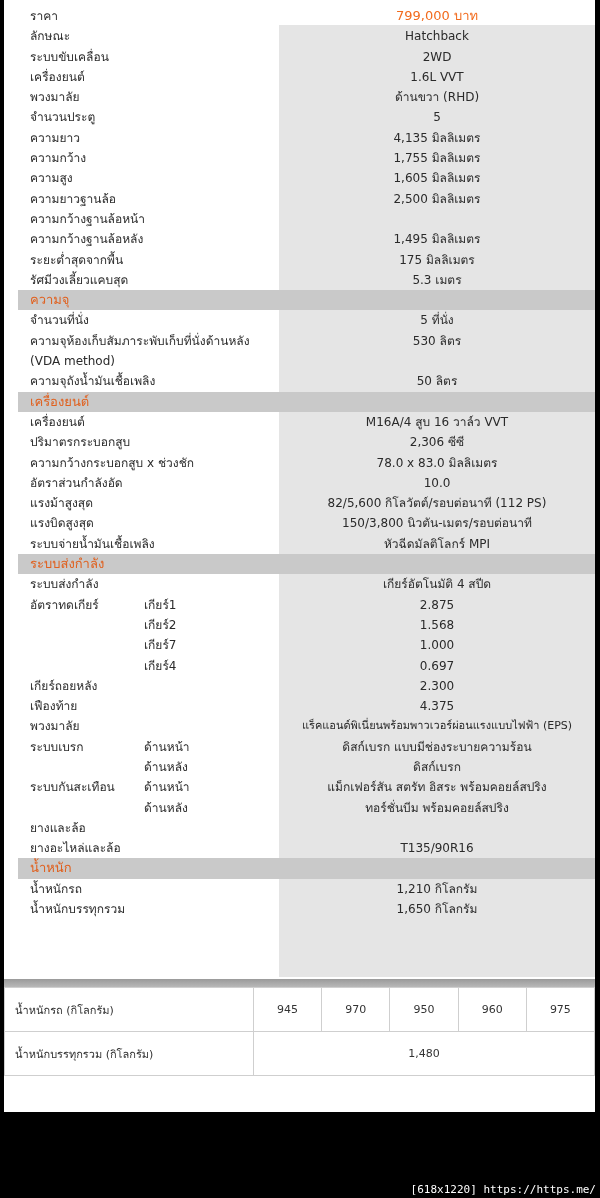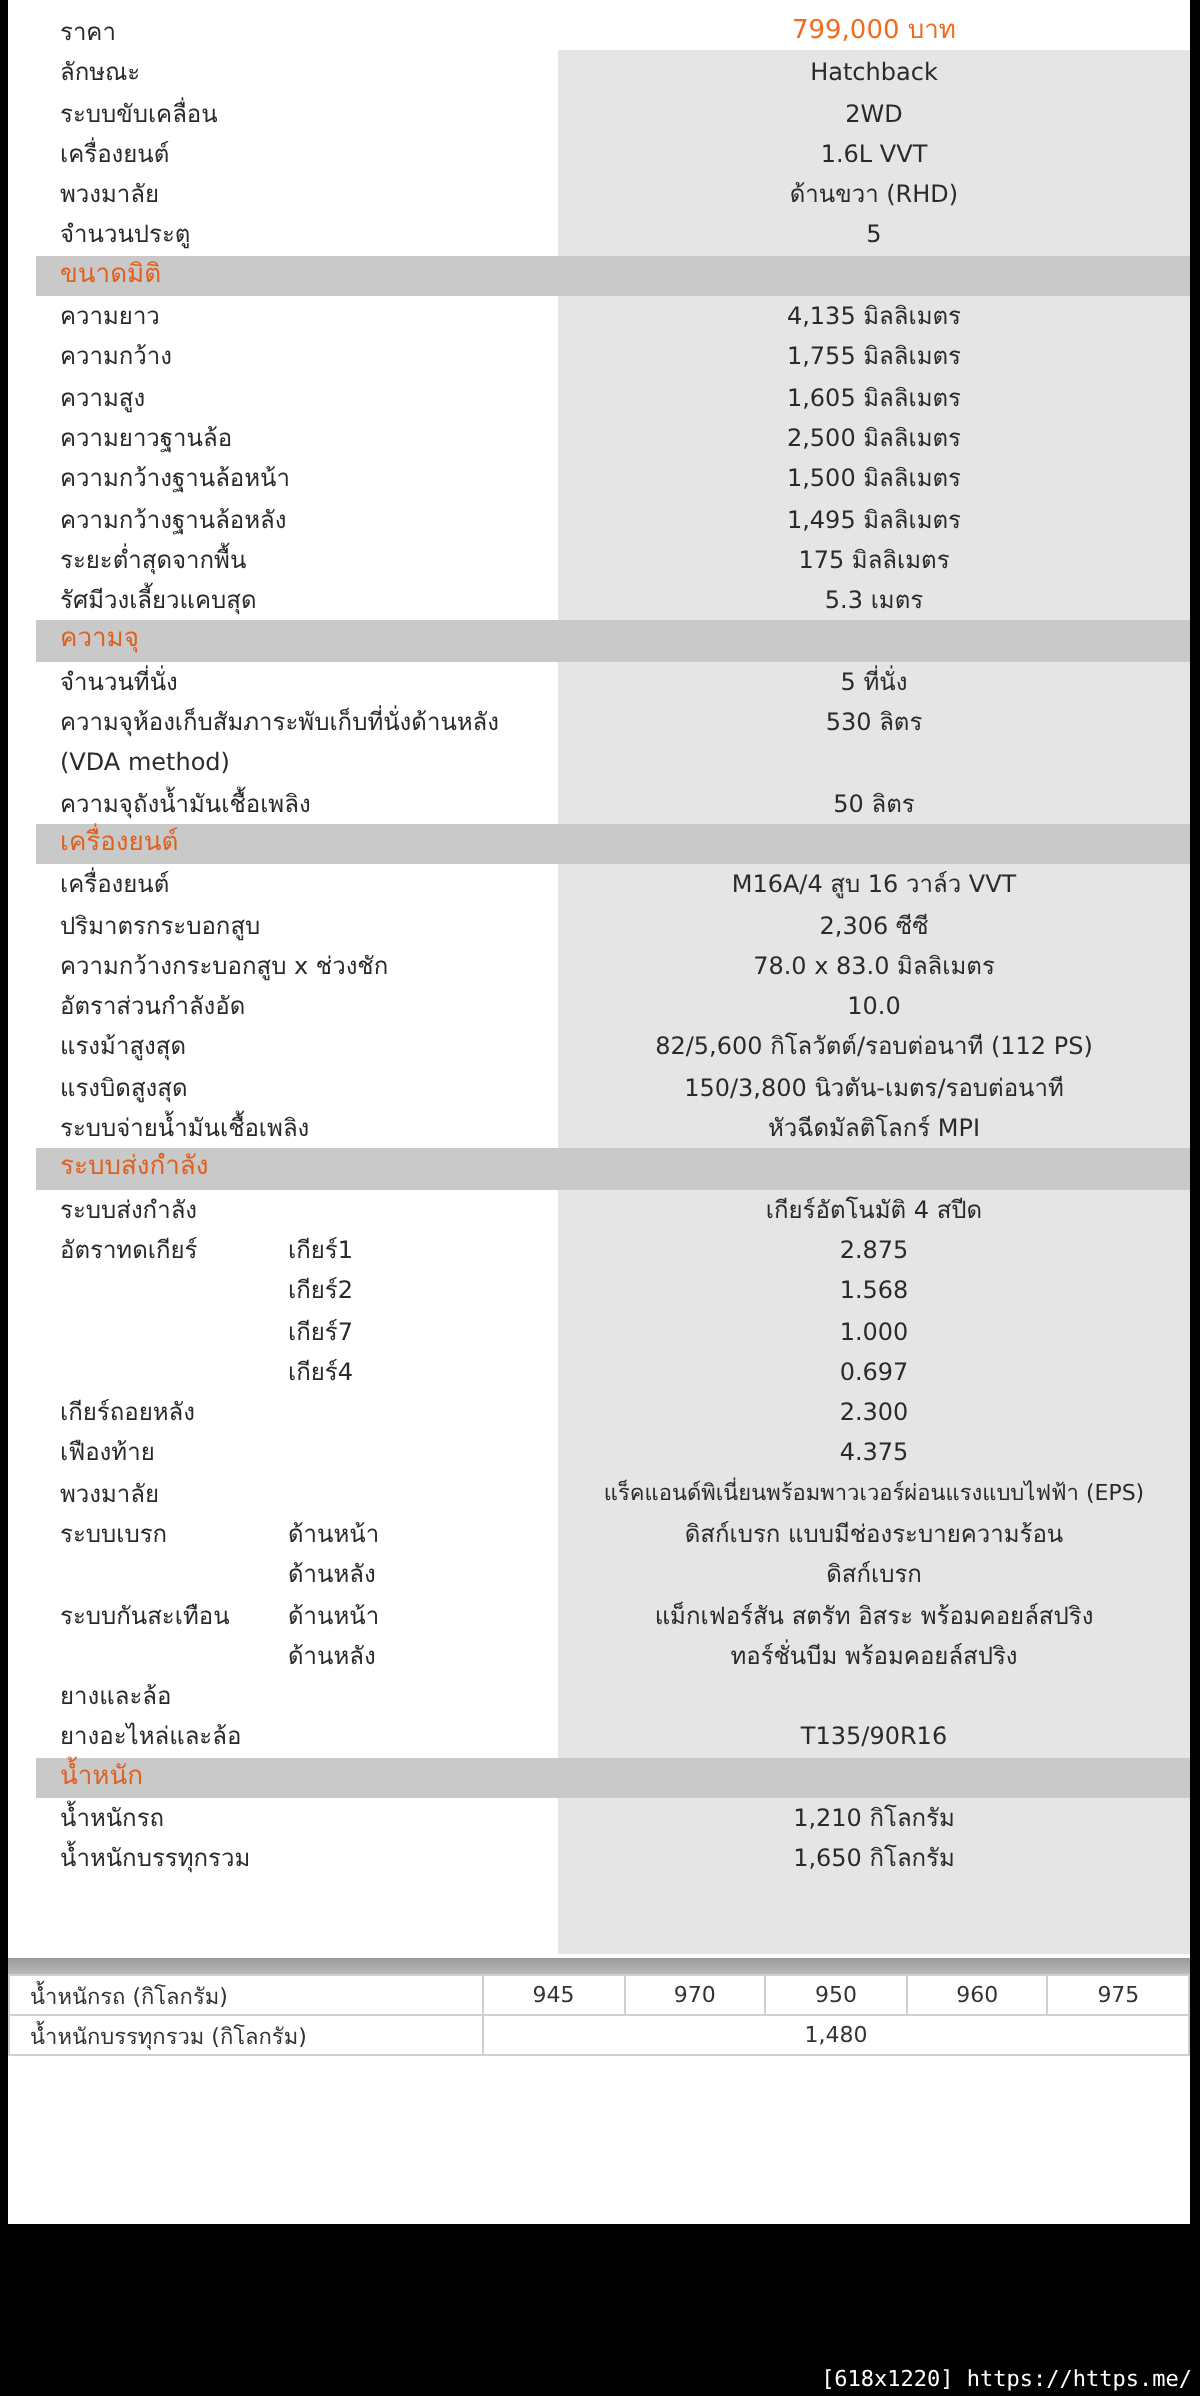--- a/index.html
+++ b/index.html
@@ -17,21 +17,21 @@
   .row { position:relative; height:20.3px; font-size:12px; line-height:20.3px; }
   .row .lbl { position:absolute; left:26px; white-space:nowrap; }
   .row .sub { position:absolute; left:140px; white-space:nowrap; }
   .row .val { position:absolute; left:275px; width:316px; text-align:center; white-space:nowrap; }
   .row.price .val { color:#f26b1d; font-weight:normal; font-size:13px; }
   .section { position:relative; height:20.3px; background:#c9c9c9; margin-left:14px; font-size:13px; line-height:20.3px; color:#e0601e; padding-left:12px; }
   .bar { position:absolute; left:0; top:979px; width:591px; height:8px; background:linear-gradient(#9a9a9a,#b8b8b8); }
   table.wt {
     position:absolute; left:0; top:987px; width:591px; border-collapse:collapse; font-size:11px; color:#333;
   }
-  table.wt td { border:1px solid #cfcfcf; height:19px; padding:0; text-align:center; }
+  table.wt td { border:1px solid #cfcfcf; height:19px; padding:12px; text-align:center; }
   table.wt td.hl { text-align:left; padding-left:10px; width:226px; }
   .watermark {
     position:absolute; right:4px; bottom:2px; color:#fff; font-family:"DejaVu Sans Mono", monospace; font-size:11px;
   }
 </style>
 </head>
 <body>
 
 <div class="page">
   <div class="valcol"></div>
@@ -55,40 +55,38 @@
       </div>
     <div class="row">
         <span class="lbl">พวงมาลัย</span>
         <span class="val">ด้านขวา (RHD)</span>
       </div>
     <div class="row">
         <span class="lbl">จำนวนประตู</span>
         <span class="val">5</span>
       </div>
 
-    <div class="section">ขนาดมิติ</div>
     <div class="row">
         <span class="lbl">ความยาว</span>
         <span class="val">4,135 มิลลิเมตร</span>
       </div>
     <div class="row">
         <span class="lbl">ความกว้าง</span>
         <span class="val">1,755 มิลลิเมตร</span>
       </div>
     <div class="row">
         <span class="lbl">ความสูง</span>
         <span class="val">1,605 มิลลิเมตร</span>
       </div>
     <div class="row">
         <span class="lbl">ความยาวฐานล้อ</span>
         <span class="val">2,500 มิลลิเมตร</span>
       </div>
     <div class="row">
         <span class="lbl">ความกว้างฐานล้อหน้า</span>
-        <span class="val">1,500 มิลลิเมตร</span>
       </div>
     <div class="row">
         <span class="lbl">ความกว้างฐานล้อหลัง</span>
         <span class="val">1,495 มิลลิเมตร</span>
       </div>
     <div class="row">
         <span class="lbl">ระยะต่ำสุดจากพื้น</span>
         <span class="val">175 มิลลิเมตร</span>
       </div>
     <div class="row">

